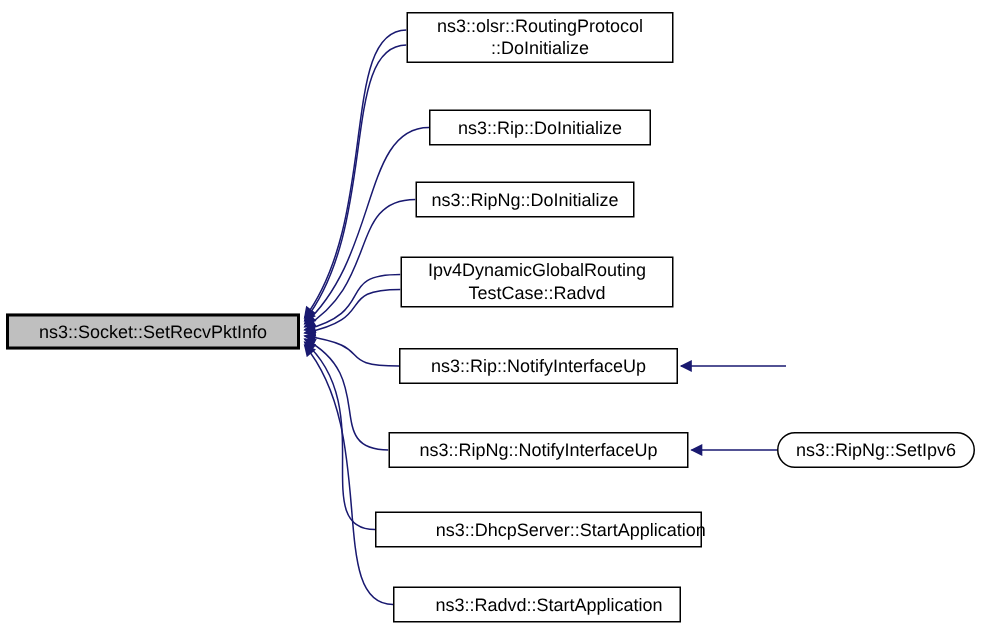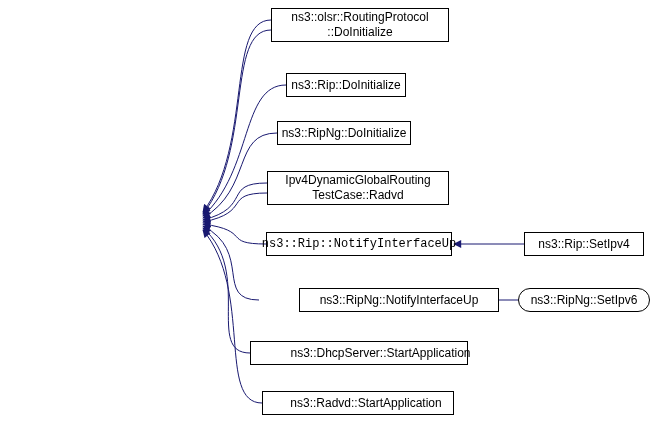--- a/index.html
+++ b/index.html
@@ -53,36 +53,36 @@
       <path d="M 267 183 C 222 183, 253 207.05, 203 220" fill="none" stroke="#191970" stroke-width="1" marker-end="url(#arrow)"></path>
       <path d="M 267 193 C 222 193, 253 211.85, 203 222" fill="none" stroke="#191970" stroke-width="1" marker-end="url(#arrow)"></path>
       <path d="M 266 244 C 221 244, 253 231, 203 224" fill="none" stroke="#191970" stroke-width="1" marker-end="url(#arrow)"></path>
       <path d="M 259 300 C 214 300, 253 251.9, 203 226" fill="none" stroke="#191970" stroke-width="1" marker-end="url(#arrow)"></path>
       <path d="M 250 353 C 205 353, 253 271.75, 203 228" fill="none" stroke="#191970" stroke-width="1" marker-end="url(#arrow)"></path>
       <path d="M 262 403 C 217 403, 253 290.55, 203 230" fill="none" stroke="#191970" stroke-width="1" marker-end="url(#arrow)"></path>
       <path d="M 524 244 L 454 244" fill="none" stroke="#191970" stroke-width="1" marker-end="url(#arrow)"></path>
       <path d="M 518 300 L 461 300" fill="none" stroke="#191970" stroke-width="1" marker-end="url(#arrow)"></path>
     </svg>
 
+  <div class="node main-node" style="left: 4px; top: 209px; width: 196px; height: 24px;">ns3::Socket::SetRecvPktInfo</div>
 
   <div class="node" style="left: 271px; top: 8px; width: 178px; height: 34px; text-align: center;">ns3::olsr::RoutingProtocol
 ::DoInitialize</div>
 
-  <div class="node" style="left: 286px; top: 73px; width: 120px; height: 24px;">ns3::Rip::DoInitialize</div>
+  <div class="node" style="left: 286px; top: 73px; width: 148px; height: 24px;">ns3::Rip::DoInitialize</div>
 
-  <div class="node" style="left: 277px; top: 121px; width: 134px; height: 24px;">ns3::RipNg::DoInitialize</div>
+  <div class="node" style="left: 277px; top: 121px; width: 146px; height: 24px;">ns3::RipNg::DoInitialize</div>
 
   <div class="node" style="left: 267px; top: 171px; width: 182px; height: 34px;">Ipv4DynamicGlobalRouting
 TestCase::Radvd</div>
 
-  <div class="node" style="left: 266px; top: 232px; width: 186px; height: 24px; font-family: Liberation Mono, monospace;">ns3::Rip::NotifyInterfaceUp</div>
+  <div class="node" style="left: 266px; top: 232px; width: 186px; height: 24px;">ns3::Rip::NotifyInterfaceUp</div>
 
-  <div class="node" style="left: 259px; top: 288px; width: 200px; height: 24px; margin-left: 40px;">ns3::RipNg::NotifyInterfaceUp</div>
+  <div class="node" style="left: 259px; top: 288px; width: 200px; height: 24px;">ns3::RipNg::NotifyInterfaceUp</div>
 
   <div class="node" style="left: 250px; top: 341px; width: 218px; height: 24px; padding-left: 47px;">ns3::DhcpServer::StartApplication</div>
 
   <div class="node" style="left: 262px; top: 391px; width: 192px; height: 24px; padding-left: 20px;">ns3::Radvd::StartApplication</div>
 
-  <div class="node" style="left: 524px; top: 232px; width: 120px; height: 24px;">ns3::Rip::SetIpv4</div>
 
   <div class="node" style="left: 518px; top: 288px; width: 132px; height: 24px; border-radius: 12px;">ns3::RipNg::SetIpv6</div>
 
 </div>
 
 </body></html>

